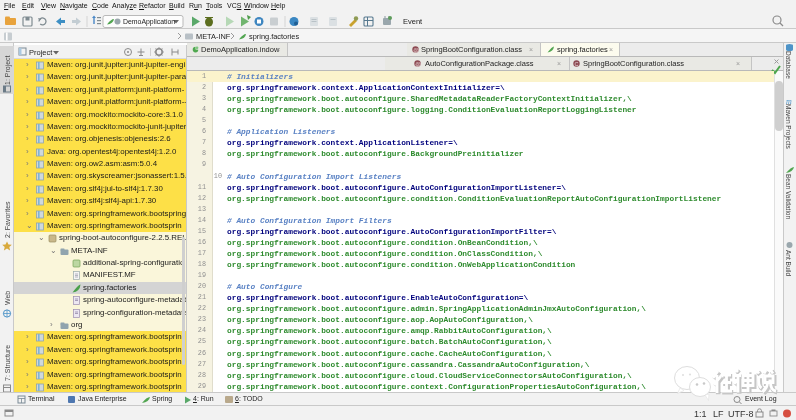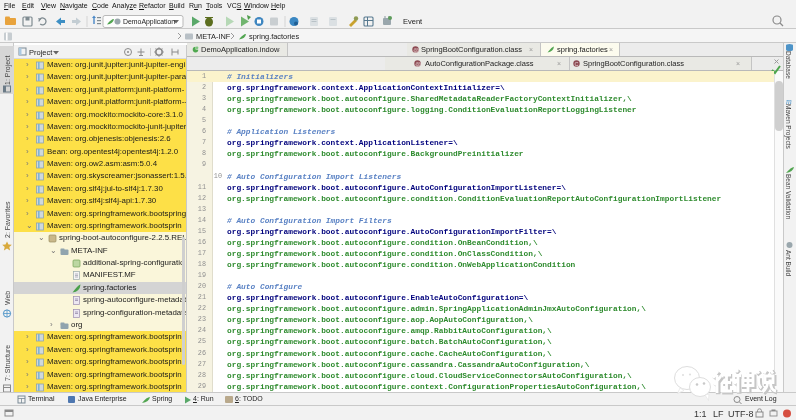--- a/index.html
+++ b/index.html
@@ -251,21 +251,21 @@
             <rect x="2" y="1" width="1.6" height="7" fill="#7fb3d4"></rect>
           </svg></span>
         <span style="position:absolute;left:33px;top:0;">Maven: org.objenesis:objenesis:2.6</span>
       </div>
       <div class="trow" style="left:0;top:101px;">
         <span style="position:absolute;left:12px;top:0;color:#777;font-size:8px;">›</span>
         <span style="position:absolute;left:22px;top:1.5px;"><svg width="9" height="9">
             <rect x="0.5" y="1" width="7" height="7" fill="#cfd8dc" stroke="#90a4ae" stroke-width="0.8"></rect>
             <rect x="2" y="1" width="1.6" height="7" fill="#7fb3d4"></rect>
           </svg></span>
-        <span style="position:absolute;left:33px;top:0;">Bean: org.opentest4j:opentest4j:1.2.0</span>
+        <span style="position:absolute;left:33px;top:0;">Java: org.opentest4j:opentest4j:1.2.0</span>
       </div>
       <div class="trow" style="left:0;top:113px;">
         <span style="position:absolute;left:12px;top:0;color:#777;font-size:8px;">›</span>
         <span style="position:absolute;left:22px;top:1.5px;"><svg width="9" height="9">
             <rect x="0.5" y="1" width="7" height="7" fill="#cfd8dc" stroke="#90a4ae" stroke-width="0.8"></rect>
             <rect x="2" y="1" width="1.6" height="7" fill="#7fb3d4"></rect>
           </svg></span>
         <span style="position:absolute;left:33px;top:0;">Maven: org.ow2.asm:asm:5.0.4</span>
       </div>
       <div class="trow" style="left:0;top:125px;">

